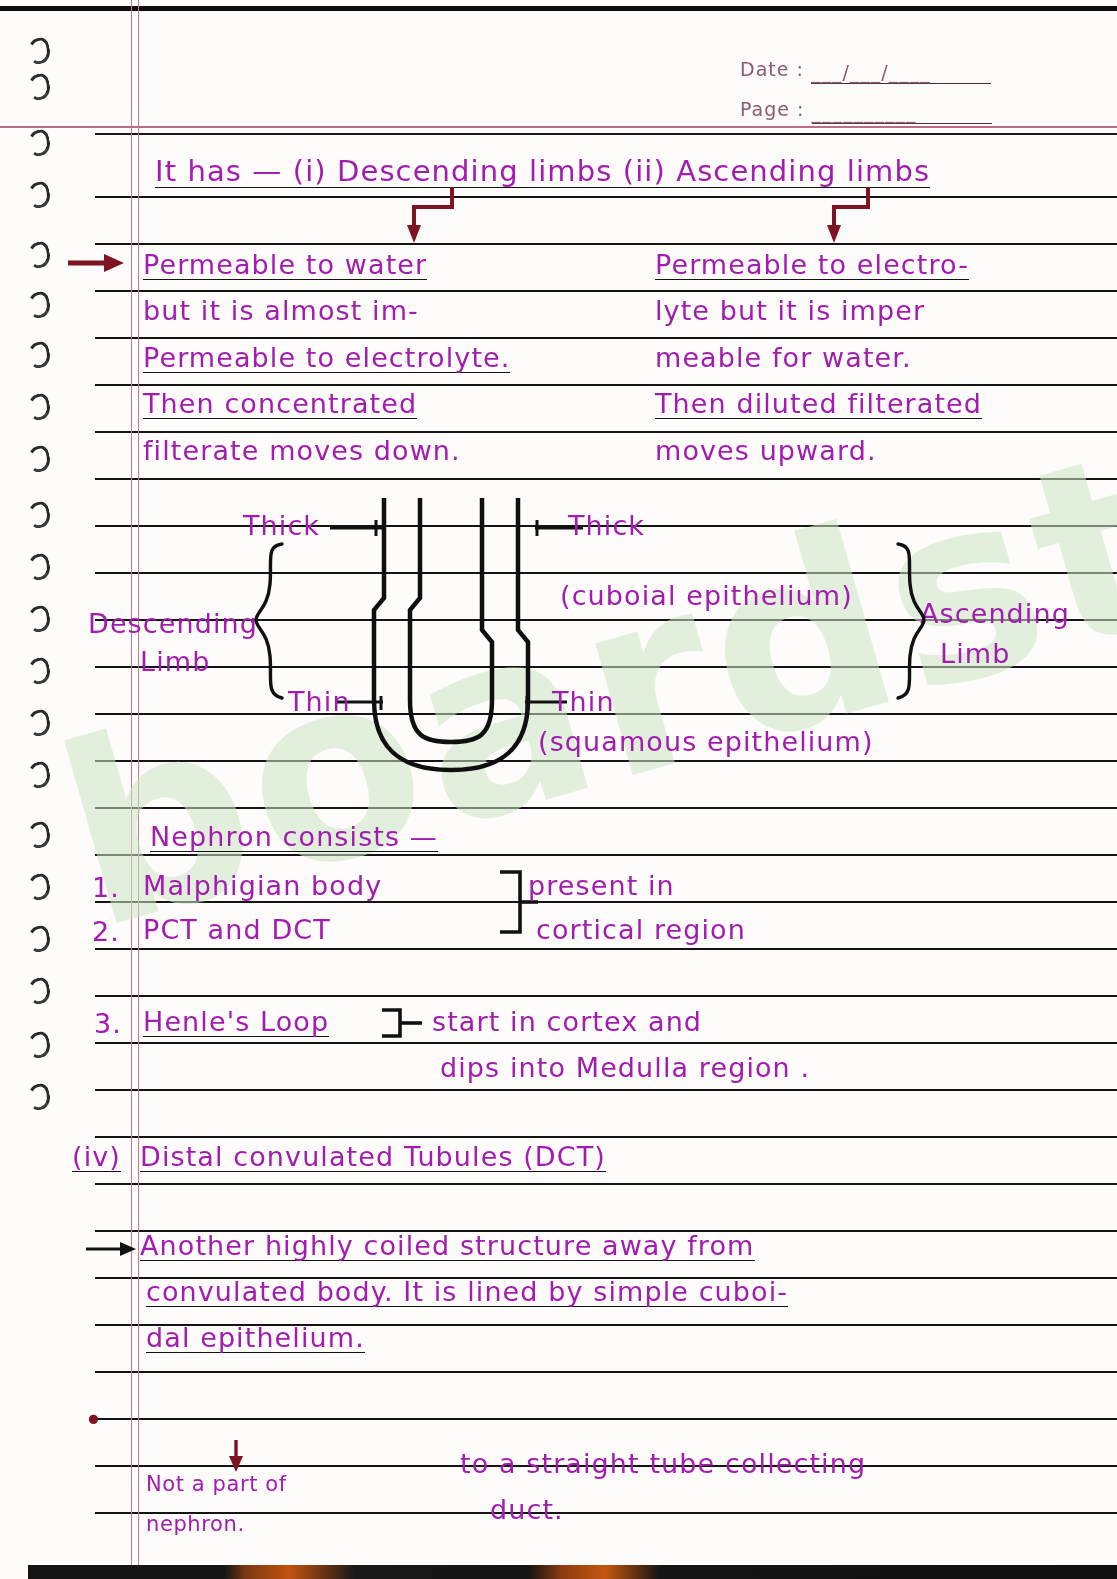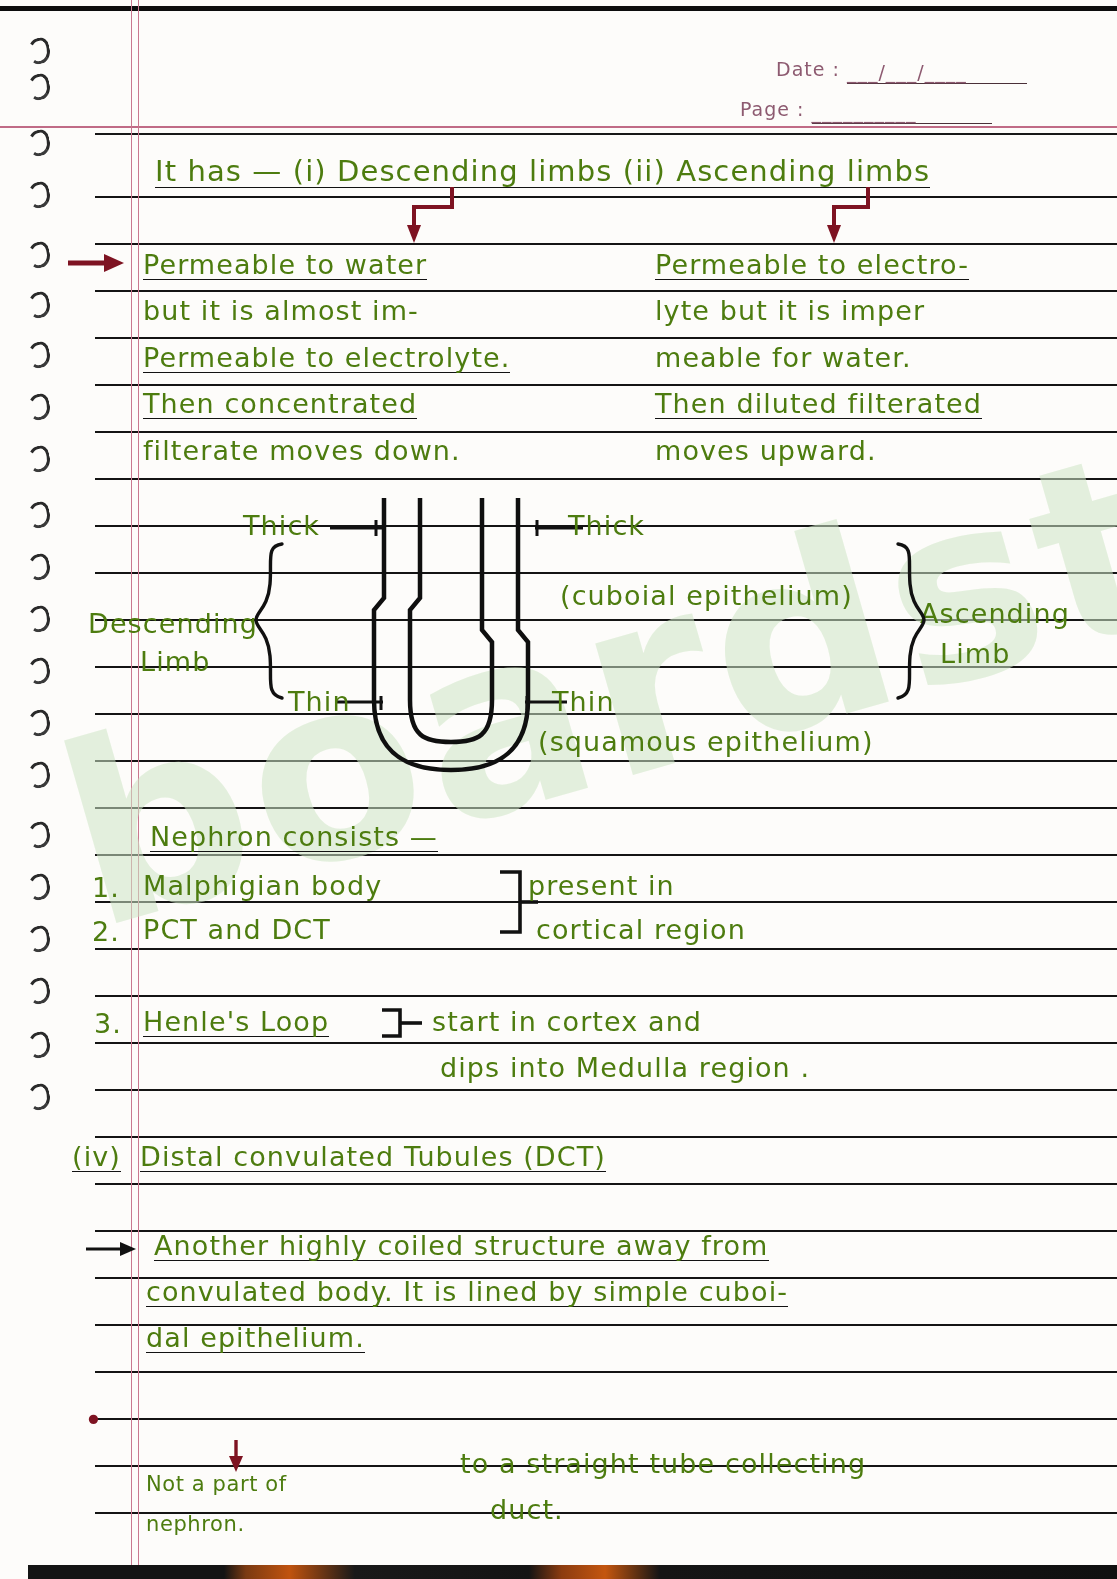--- a/index.html
+++ b/index.html
@@ -48,21 +48,21 @@
   }
 
   
   .hdr{position:absolute;color:#8d5a70;font-family:"DejaVu Sans", sans-serif;font-size:19px;letter-spacing:1px;}
   .hdr .fld{display:inline-block;border-bottom:1.6px solid #4a3038;vertical-align:-3px;}
 
   
   .hw{
     position:absolute;
     font-family:"DejaVu Sans", sans-serif;
-    color:#4d7c0f;
+    color:#a21caf;
     font-size:27px;
     letter-spacing:1.1px;
     white-space:nowrap;
     line-height:1;
   }
   .hw.red{color:#7e1322;}
   .hw.u{border-bottom:1.8px solid #121212;padding-bottom:1px;}
   .hw.sm{font-size:21px;letter-spacing:.6px;}
   .hw.lg{font-size:29px;}
 
@@ -136,21 +136,21 @@
   <div class="spiral" style="top:760px"></div>
   <div class="spiral" style="top:820px"></div>
   <div class="spiral" style="top:872px"></div>
   <div class="spiral" style="top:924px"></div>
   <div class="spiral" style="top:976px"></div>
   <div class="spiral" style="top:1030px"></div>
   <div class="spiral" style="top:1082px"></div>
 
   <div class="watermark">boardstudy</div>
 
-  <div class="hdr" style="left:776px;top:58px">
+  <div class="hdr" style="left:740px;top:58px">
     <span>Date :</span>
     <span class="fld" style="width:180px">___/___/____</span>
   </div>
   <div class="hdr" style="left:740px;top:98px">
     <span>Page :</span>
     <span class="fld" style="width:180px">__________</span>
   </div>
 
   <div class="hw u lg" style="left:155px;top:157px">It has — (i) Descending limbs (ii) Ascending limbs</div>
 
@@ -258,21 +258,21 @@
   <div class="hw" style="left:440px;top:1054px">dips into Medulla region .</div>
 
   <div class="hw u" style="left:72px;top:1143px">(iv)</div>
   <div class="hw u" style="left:140px;top:1143px">Distal  convulated  Tubules  (DCT)</div>
 
   <svg class="arrow-red" style="left:86px;top:1238px;width:54px;height:22px">
     <path d="M0,11 L38,11" stroke="#111" stroke-width="3.2" fill="none"></path>
     <path d="M50,11 L34,4 L34,18 Z" fill="#111"></path>
   </svg>
 
-  <div class="hw u" style="left:154px;top:1232px">Another  highly  coiled  structure  away  from</div>
+  <div class="hw u" style="left:140px;top:1232px">Another  highly  coiled  structure  away  from</div>
   <div class="hw u" style="left:146px;top:1278px">convulated  body.  It  is   lined   by  simple  cuboi-</div>
   <div class="hw u" style="left:146px;top:1324px">dal   epithelium.</div>
 
   <div class="hw red" style="left:84px;top:1404px;font-size:32px">•</div>
 
   <svg class="arrow-red" style="left:225px;top:1440px;width:22px;height:34px">
     <path d="M11,0 L11,20" stroke="#7e1322" stroke-width="3.4" fill="none"></path>
     <path d="M11,32 L4,16 L18,16 Z" fill="#7e1322"></path>
   </svg>
 

